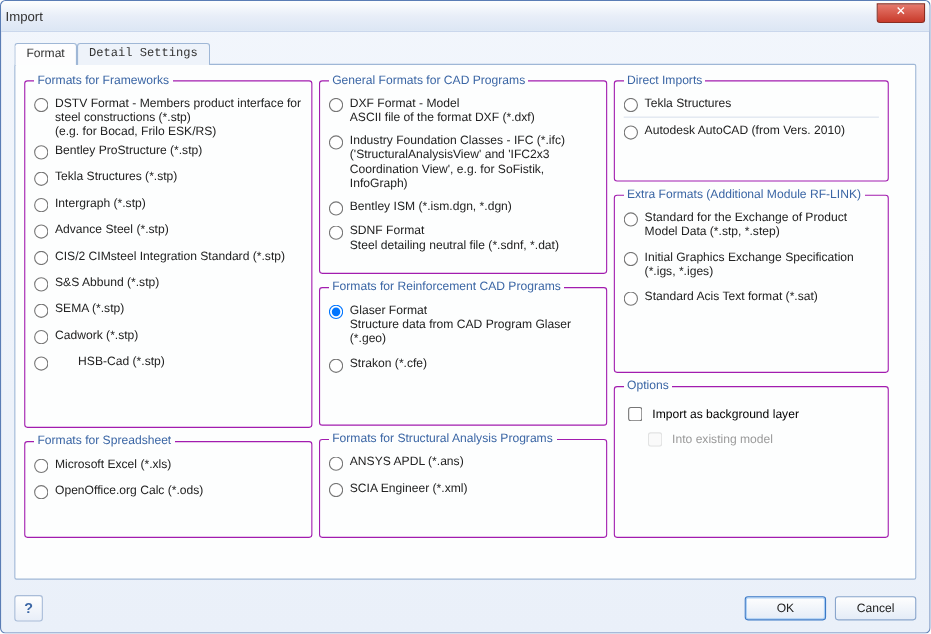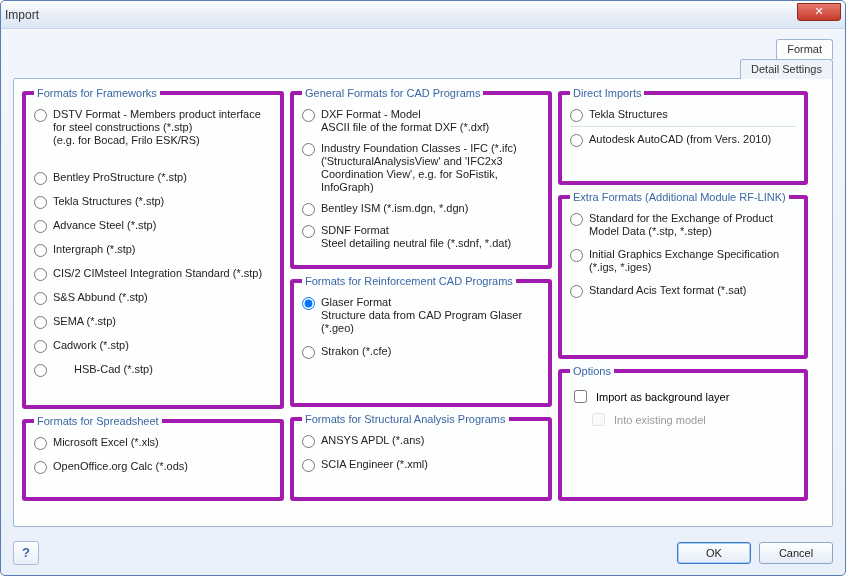--- a/index.html
+++ b/index.html
@@ -51,53 +51,53 @@
     padding: 10px 12px 8px 12px;
     display: flex;
     flex-direction: column;
   }
   .tabstrip {
     display: flex;
     align-items: flex-end;
     margin-bottom: -1px;
     position: relative;
     z-index: 2;
-    flex-direction: column;
   }
   .tab {
     padding: 3px 10px 4px 10px;
     border: 1px solid #9fb7d6;
     border-bottom: none;
     background: #fdfdfe;
     border-top-left-radius: 3px;
     border-top-right-radius: 3px;
     margin-right: 0px;
     color: #333;
     cursor: pointer;
     font-size: 11px;
   }
   .tab.inactive {
     background: #eef3fa;
     color: #333;
+    font-family: Liberation Mono, monospace;
   }
   .tabcontent {
     border: 1px solid #9fb7d6;
     border-radius: 2px;
     background: #fdfefe;
     flex: 1;
     padding: 8px;
     display: grid;
     grid-template-columns: 262px 262px 250px;
     grid-template-rows: auto auto;
     gap: 6px;
     position: relative;
     z-index:1;
   }
   fieldset.group {
-    border: 4px solid #a21caf;
+    border: 1px solid #a21caf;
     border-radius: 3px;
     margin: 0;
     padding: 6px 8px 8px 8px;
     background: #fdfefe;
   }
   fieldset.group > legend {
     color: #3b66a5;
     font-size: 11px;
     padding: 0 3px;
   }
@@ -190,35 +190,35 @@
       <div class="col1 colspan">
         <fieldset class="group" style="height:322px;">
           <legend>Formats for Frameworks</legend>
           <div class="radioitem">
             <input type="radio" name="fmt" style="">
             <span class="lbl">
               <span>DSTV Format - Members product interface for steel constructions (*.stp)</span>
               <span class="sublbl">(e.g. for Bocad, Frilo ESK/RS)</span>
             </span>
           </div>
-          <div class="radioitem" style="margin-top:24px;">
+          <div class="radioitem" style="margin-top:4px;">
             <input type="radio" name="fmt" style="">
             <span class="lbl">Bentley ProStructure (*.stp)</span>
           </div>
           <div class="radioitem" style="margin-top:10px;">
             <input type="radio" name="fmt" style="">
             <span class="lbl">Tekla Structures (*.stp)</span>
           </div>
           <div class="radioitem" style="margin-top:10px;">
             <input type="radio" name="fmt" style="">
+            <span class="lbl">Intergraph (*.stp)</span>
+          </div>
+          <div class="radioitem" style="margin-top:10px;">
+            <input type="radio" name="fmt" style="">
             <span class="lbl">Advance Steel (*.stp)</span>
-          </div>
-          <div class="radioitem" style="margin-top:10px;">
-            <input type="radio" name="fmt" style="">
-            <span class="lbl">Intergraph (*.stp)</span>
           </div>
           <div class="radioitem" style="margin-top:10px;">
             <input type="radio" name="fmt" style="">
             <span class="lbl">CIS/2 CIMsteel Integration Standard (*.stp)</span>
           </div>
           <div class="radioitem" style="margin-top:10px;">
             <input type="radio" name="fmt" style="">
             <span class="lbl">S&amp;S Abbund (*.stp)</span>
           </div>
           <div class="radioitem" style="margin-top:10px;">

